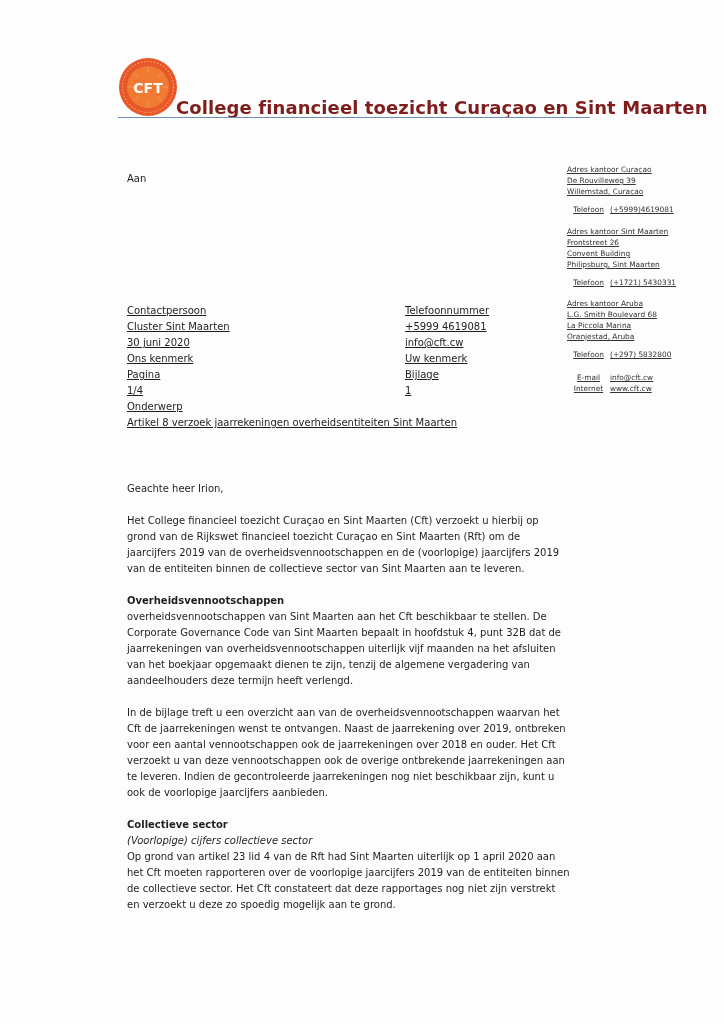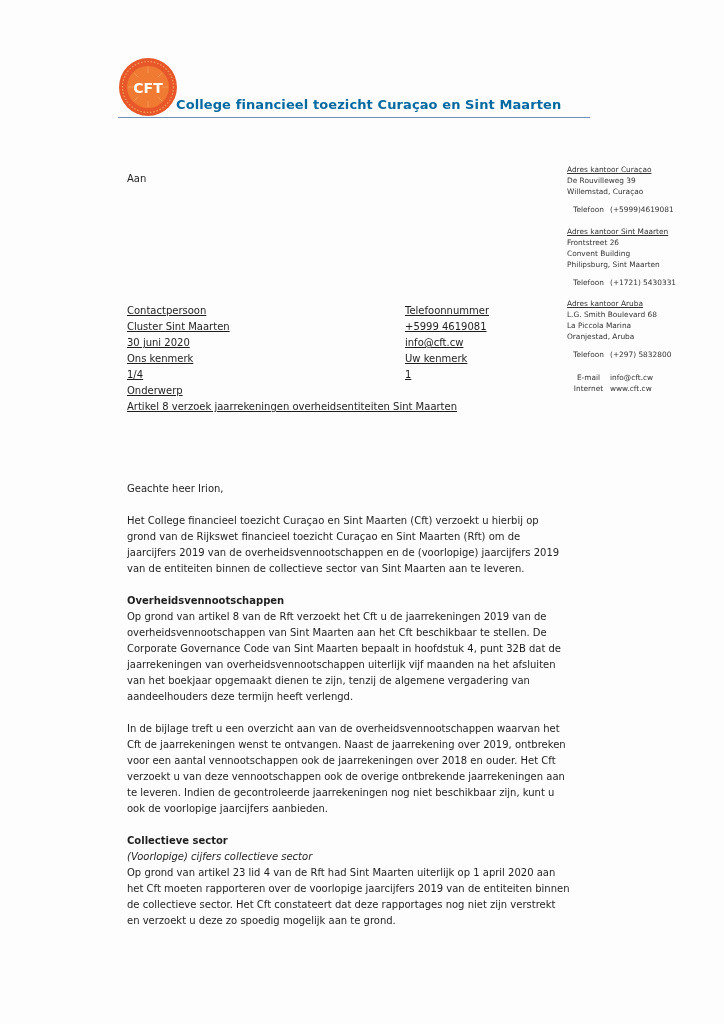--- a/index.html
+++ b/index.html
@@ -2,24 +2,24 @@
 <html><head>
 <meta charset="utf-8">
 <style>
   html, body { margin: 0; padding: 0; }
   body {
     width: 724px; height: 1024px; background: #fdfdfd; position: relative; overflow: hidden;
     font-family: "DejaVu Sans", sans-serif; color: #1e1e1e;
   }
   .abs { position: absolute; }
   .logo { left: 118px; top: 57px; width: 60px; height: 60px; }
-  .org-name { left: 176px; top: 97px; font-size: 13px; font-weight: bold; color: #0369a1; white-space: nowrap; letter-spacing: 0.1px; }
+  .org-name { left: 176px; top: 97px; font-size: 18px; font-weight: bold; color: #7f1d1d; white-space: nowrap; letter-spacing: 0.1px; }
   .rule { left: 118px; top: 117px; width: 472px; height: 1px; background: #6d8fb8; }
 
-  .side { left: 567px; font-size: 7.4px; line-height: 11px; color: #333; white-space: nowrap; }
+  .side { left: 567px; font-size: 7.4px; line-height: 11px; color: #333; white-space: nowrap; text-decoration: underline; }
   .side .hdr { text-decoration: underline; }
   .side .tel { display: flex; }
   .side .tel .k { width: 43px; display: inline-block; text-align: center; }
   .side .gap { height: 7px; }
   .side .gap2 { height: 12px; }
 
   .body-text { font-size: 10px; line-height: 16px; color: #1e1e1e; white-space: nowrap; margin-left: 7px; }
   .addr { left: 120px; top: 171px; }
 
   .meta { left: 120px; top: 303px; width: 440px; }
@@ -117,20 +117,24 @@
     </div>
   <div class="row">
       <span class="c1">30 juni 2020</span>
       <span class="c2">info@cft.cw</span>
     </div>
   <div class="row">
       <span class="c1">Ons kenmerk</span>
       <span class="c2">Uw kenmerk</span>
     </div>
   <div class="row">
+      <span class="c1">Pagina</span>
+      <span class="c2">Bijlage</span>
+    </div>
+  <div class="row">
       <span class="c1">1/4</span>
       <span class="c2">1</span>
     </div>
   <div class="row">
       <span class="c1">Onderwerp</span>
       <span class="c2"></span>
     </div>
   <div class="row">
       <span>Artikel 8 verzoek jaarrekeningen overheidsentiteiten Sint Maarten</span>
     </div>
@@ -141,21 +145,20 @@
   <div class="blank"></div>
   <div>
     <p>Het College financieel toezicht Curaçao en Sint Maarten (Cft) verzoekt u hierbij op</p>
     <p>grond van de Rijkswet financieel toezicht Curaçao en Sint Maarten (Rft) om de</p>
     <p>jaarcijfers 2019 van de overheidsvennootschappen en de (voorlopige) jaarcijfers 2019</p>
     <p>van de entiteiten binnen de collectieve sector van Sint Maarten aan te leveren.</p>
   </div>
   <div class="blank"></div>
   <p class="h">Overheidsvennootschappen</p>
   <div>
-    <p>Op grond van artikel 8 van de Rft verzoekt het Cft u de jaarrekeningen 2019 van de</p>
     <p>overheidsvennootschappen van Sint Maarten aan het Cft beschikbaar te stellen. De</p>
     <p>Corporate Governance Code van Sint Maarten bepaalt in hoofdstuk 4, punt 32B dat de</p>
     <p>jaarrekeningen van overheidsvennootschappen uiterlijk vijf maanden na het afsluiten</p>
     <p>van het boekjaar opgemaakt dienen te zijn, tenzij de algemene vergadering van</p>
     <p>aandeelhouders deze termijn heeft verlengd.</p>
   </div>
   <div class="blank"></div>
   <div>
     <p>In de bijlage treft u een overzicht aan van de overheidsvennootschappen waarvan het</p>
     <p>Cft de jaarrekeningen wenst te ontvangen. Naast de jaarrekening over 2019, ontbreken</p>

